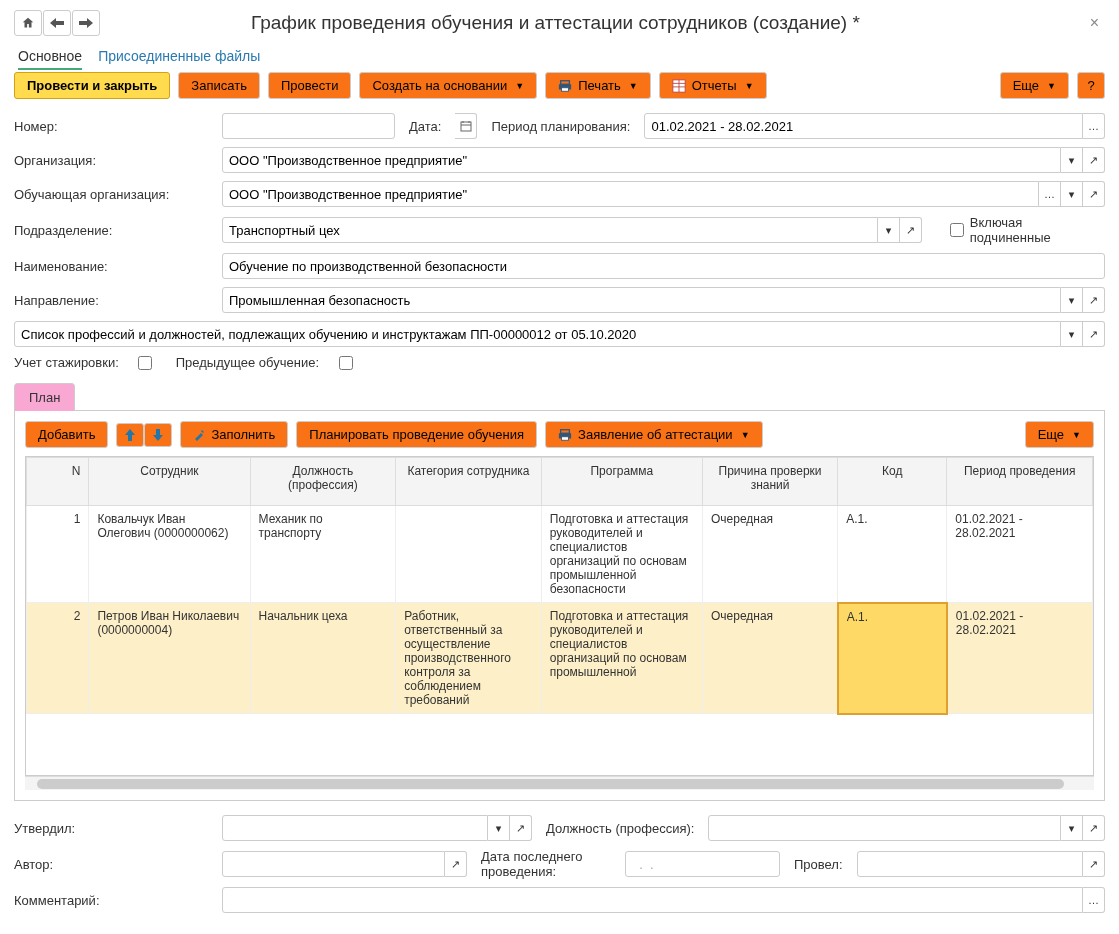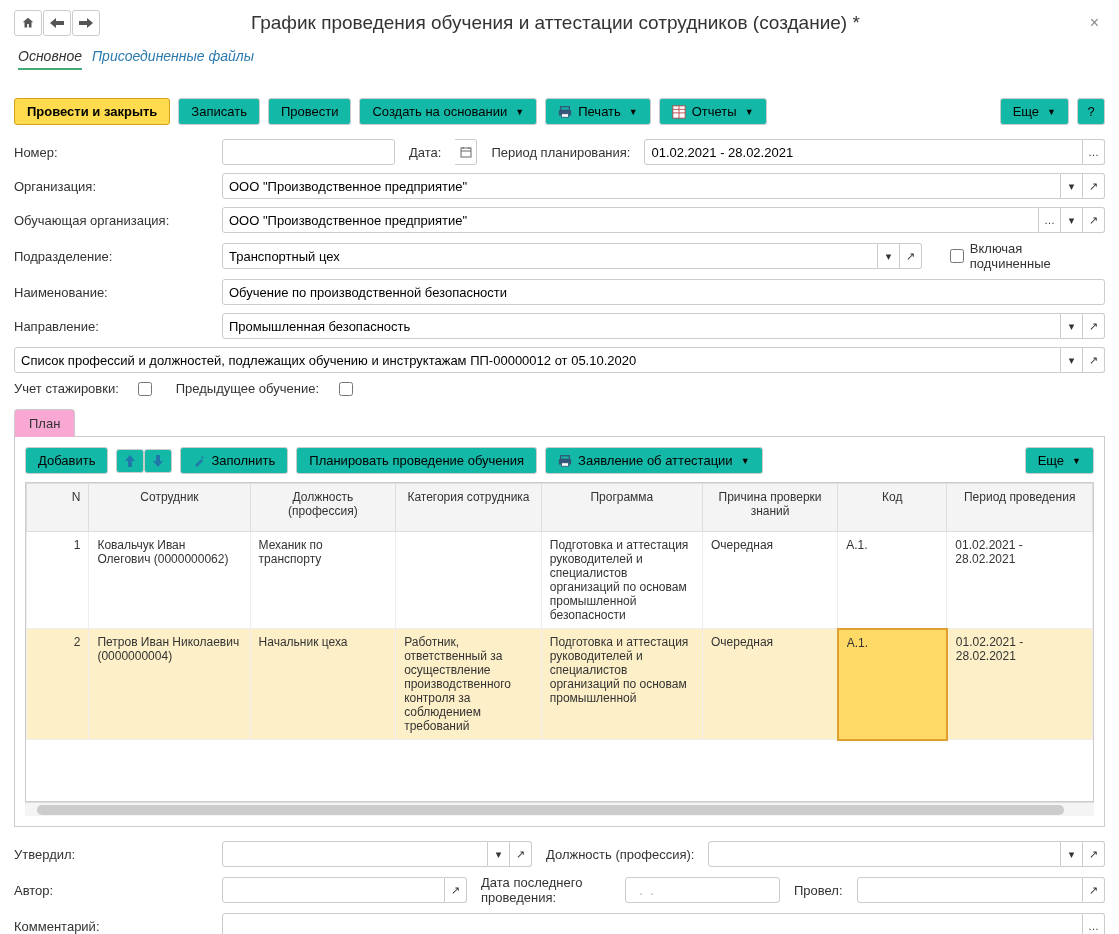--- a/index.html
+++ b/index.html
@@ -1,26 +1,26 @@
 <!DOCTYPE html>
 <html><head>
 <meta charset="utf-8">
 <style>
 * { box-sizing: border-box; margin: 0; padding: 0; }
 body { font-family: Arial, sans-serif; font-size: 13px; color: #333; background: #fff; padding: 10px 14px; }
 .top-row { display: flex; align-items: center; gap: 1px; margin-bottom: 12px; }
 .icon-btn { width: 28px; height: 26px; border: 1px solid #ccc; background: #fff; border-radius: 3px; display: flex; align-items: center; justify-content: center; cursor: pointer; }
 .page-title { font-size: 19px; color: #333; margin-left: 150px; }
 .close-x { margin-left: auto; font-size: 16px; color: #888; cursor: pointer; padding: 0 6px; }
-.tabs-bar { display: flex; gap: 10px; margin-bottom: 28px; padding-left: 4px; font-style: italic; }
+.tabs-bar { display: flex; gap: 16px; margin-bottom: 2px; padding-left: 4px; }
 .tab-link { font-size: 14px; cursor: pointer; padding-bottom: 4px; }
 .tab-link.active { color: #333; border-bottom: 2px solid #4a7; }
 .tab-link.inactive { color: #2a7ab0; }
 .toolbar { display: flex; gap: 8px; align-items: center; margin-bottom: 14px; }
-.btn { border: 1px solid #ccc; background: #14b8a6; padding: 5px 12px; border-radius: 3px; cursor: pointer; font-size: 13px; display: flex; align-items: center; gap: 6px; }
+.btn { border: 1px solid #ccc; background: #f97316; padding: 5px 12px; border-radius: 3px; cursor: pointer; font-size: 13px; display: flex; align-items: center; gap: 6px; }
 .btn-yellow { background: #ffdb4d; border-color: #d4a017; font-weight: bold; }
 .toolbar-spacer { flex: 1; }
 .btn-help { width: 28px; justify-content: center; padding: 5px 0; }
 .form-row { display: flex; align-items: center; margin-bottom: 8px; gap: 8px; }
 .form-label { width: 200px; flex-shrink: 0; font-size: 13px; color: #333; }
 .input { border: 1px solid #ccc; padding: 4px 6px; border-radius: 3px; font-size: 13px; background: #fff; height: 26px; }
 .input-number { width: 173px; }
 .input-date { width: 165px; }
 .input-full { flex: 1; }
 .input-group { display: flex; flex: 1; }

